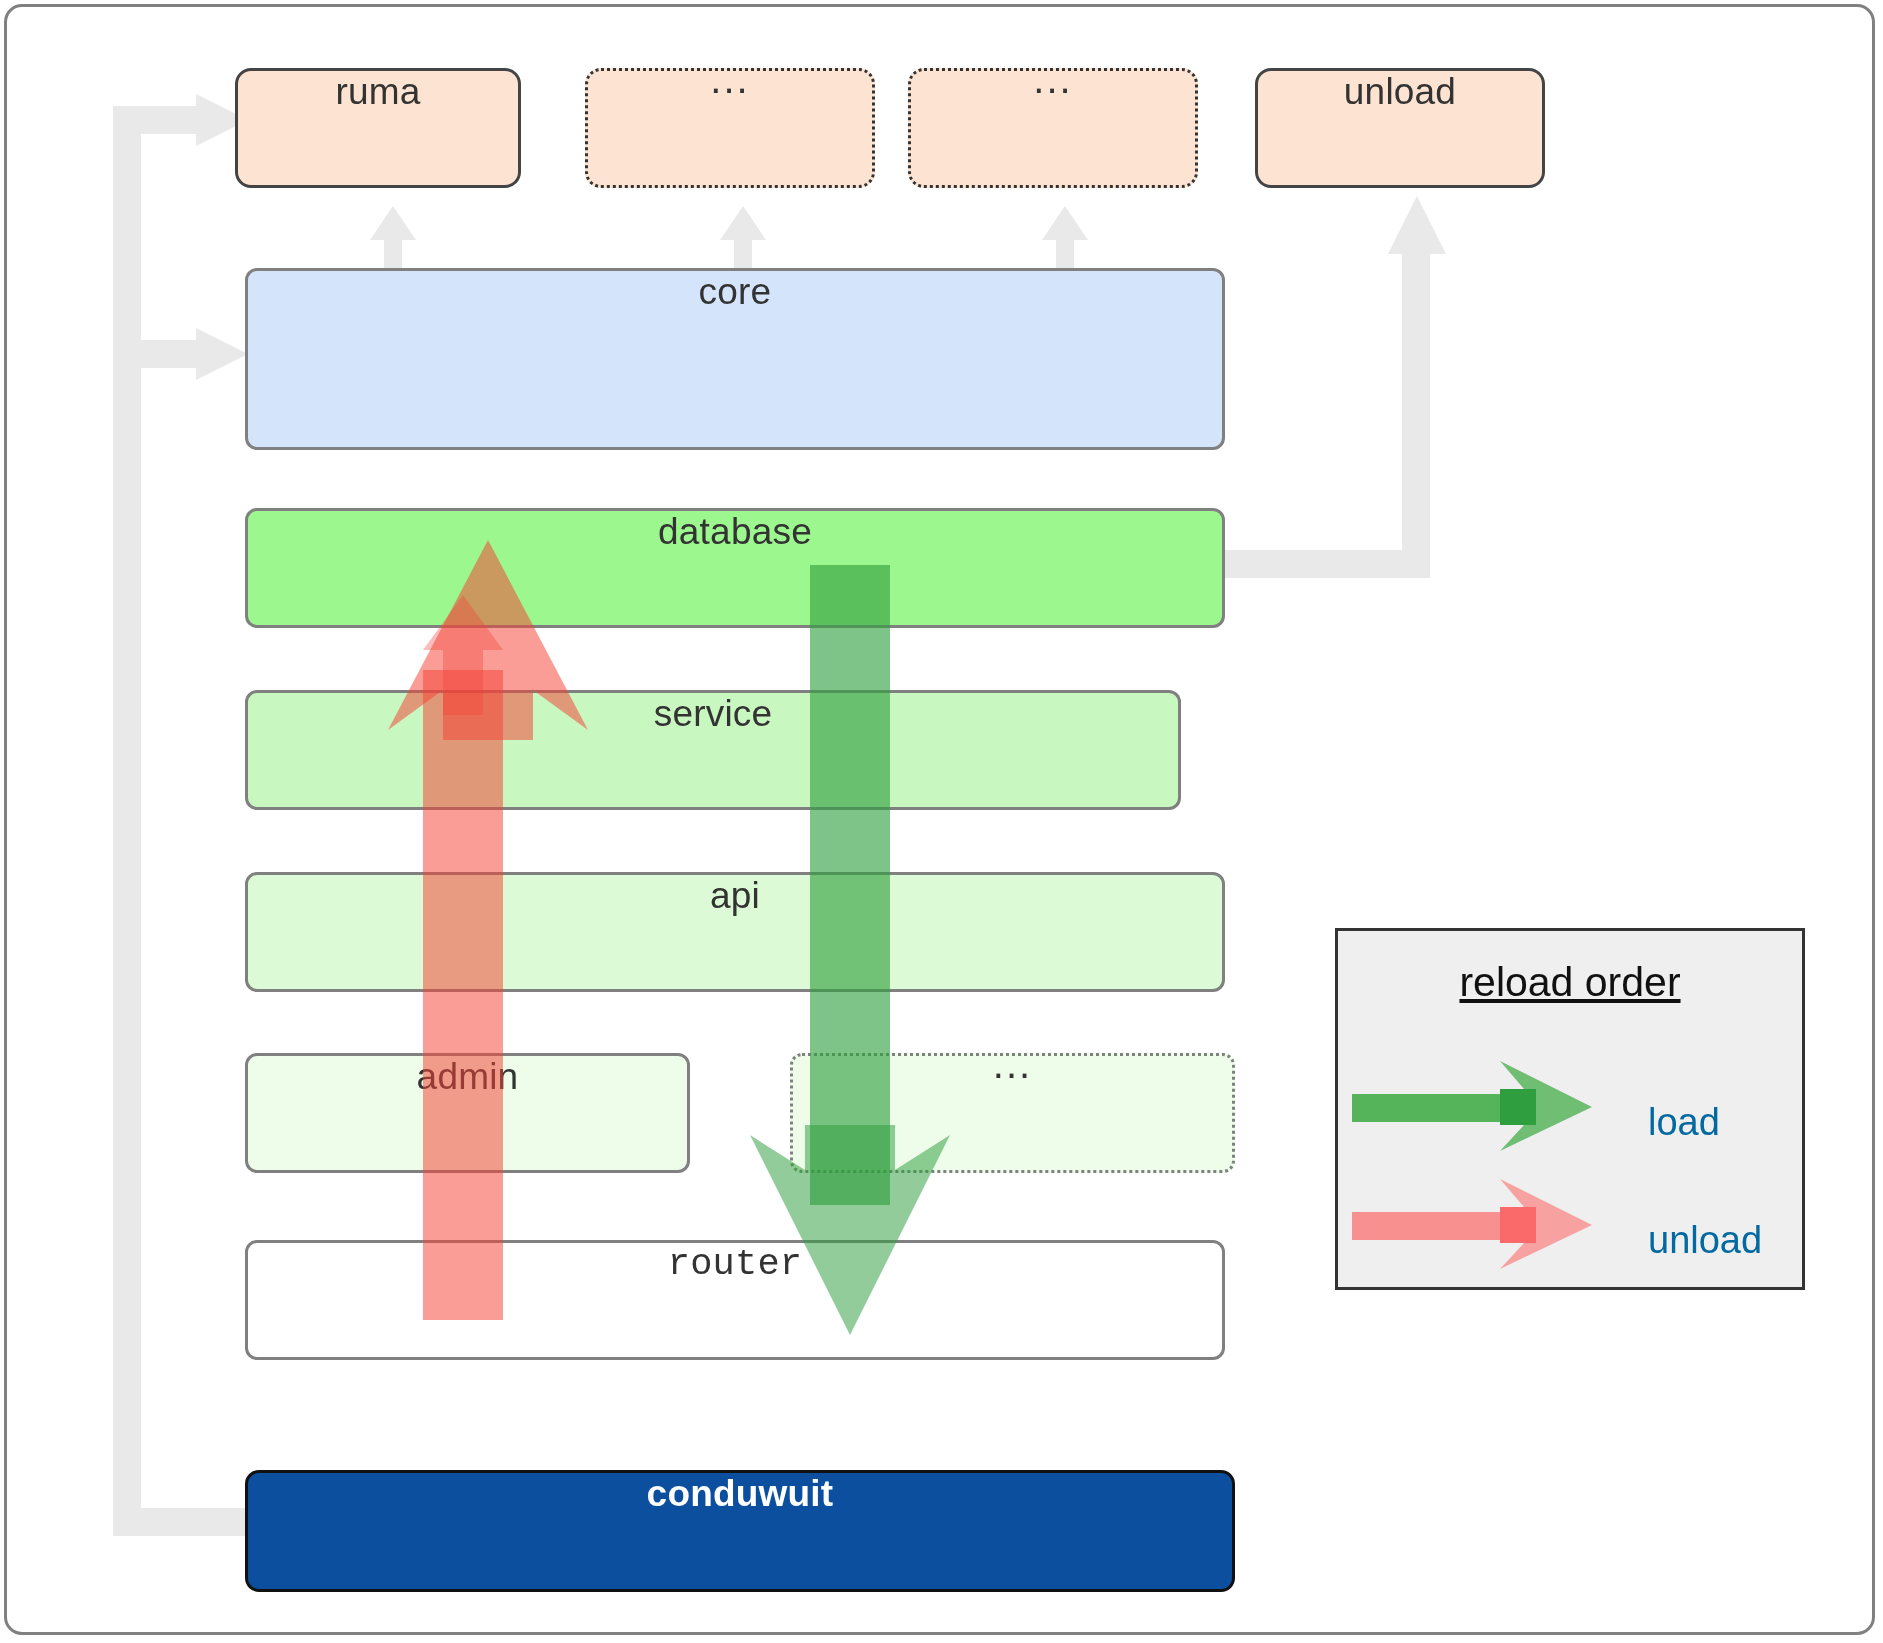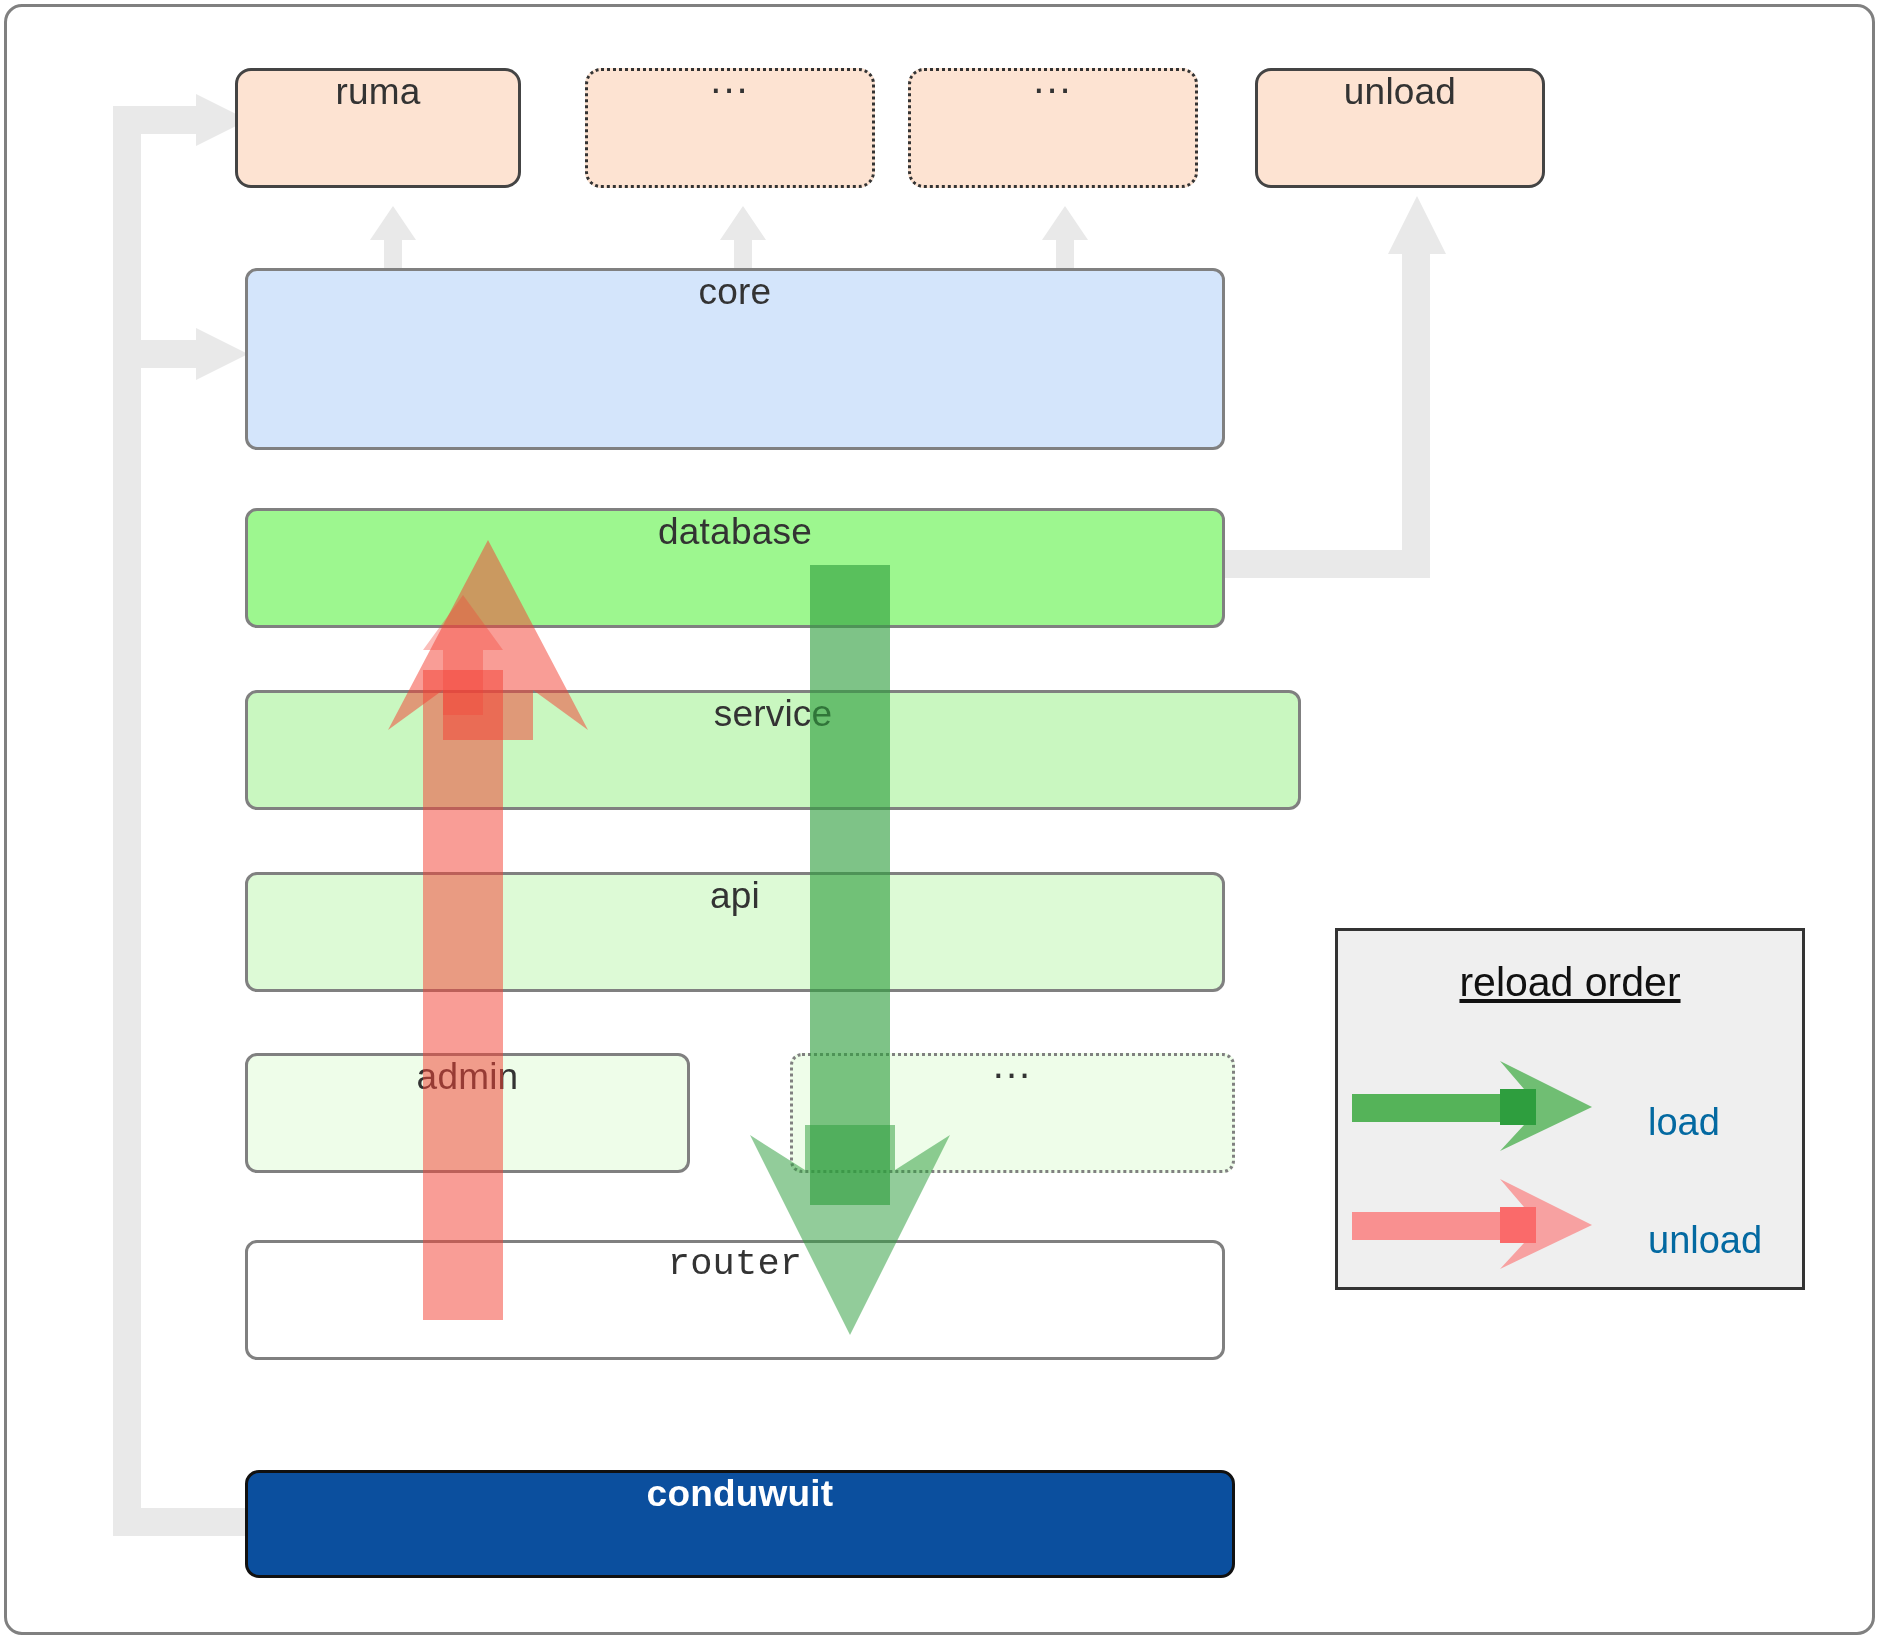--- a/index.html
+++ b/index.html
@@ -190,41 +190,41 @@
   </div>
 
   <div class="node core-box" style="left:245px; top:268px; width:980px; height:182px;">
     <span>core</span>
   </div>
 
   <div class="node layer" style="left:245px; top:508px; width:980px; height:120px; background:#9df78f;">
     <span>database</span>
   </div>
 
-  <div class="node layer" style="left:245px; top:690px; width:1056px; height:120px; background:#c9f7c0;">
+  <div class="node layer" style="left:245px; top:690px; width:936px; height:120px; background:#c9f7c0;">
     <span>service</span>
   </div>
 
   <div class="node layer" style="left:245px; top:872px; width:980px; height:120px; background:#ddfad6;">
     <span>api</span>
   </div>
 
   <div class="node layer" style="left:245px; top:1053px; width:445px; height:120px; background:#eefde9;">
     <span>admin</span>
   </div>
 
   <div class="node layer-dotted" style="left:790px; top:1053px; width:445px; height:120px; background:#eefde9;">
     <span class="dots-label">...</span>
   </div>
 
   <div class="node layer" style="left:245px; top:1240px; width:980px; height:120px; background:#ffffff;font-family:Liberation Mono, monospace;">
     <span>router</span>
   </div>
 
-  <div class="node app" style="left:245px; top:1470px; width:990px; height:108px;">
+  <div class="node app" style="left:245px; top:1470px; width:990px; height:122px;">
     <span>conduwuit</span>
   </div>
 
   <svg class="flow-svg" style="left:388px; top:540px;" width="200" height="780" viewBox="0 0 200 780">
 
     <polygon points="100,0 200,190 145,150 145,200 55,200 55,150 0,190" fill="#f44336" fill-opacity="0.52"></polygon>
 
     <rect x="35" y="130" width="80" height="650" fill="#f44336" fill-opacity="0.52"></rect>
 
     <polygon points="75,55 115,110 95,110 95,175 55,175 55,110 35,110" fill="#f44336" fill-opacity="0.35"></polygon>

